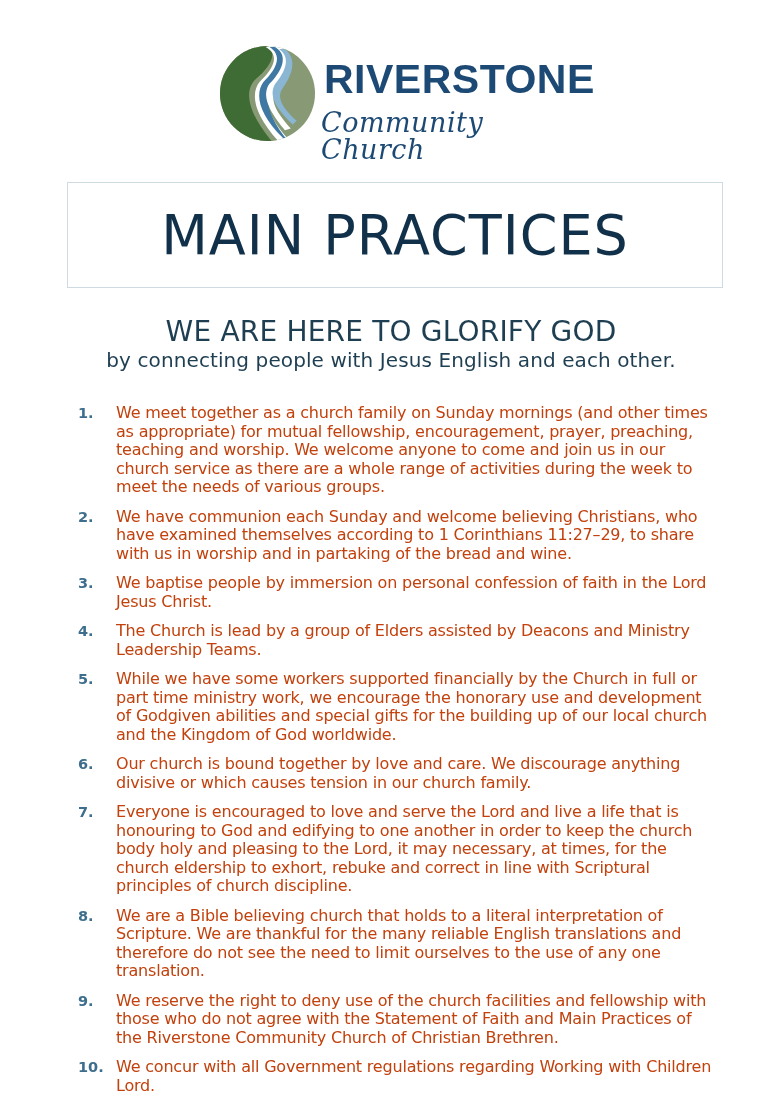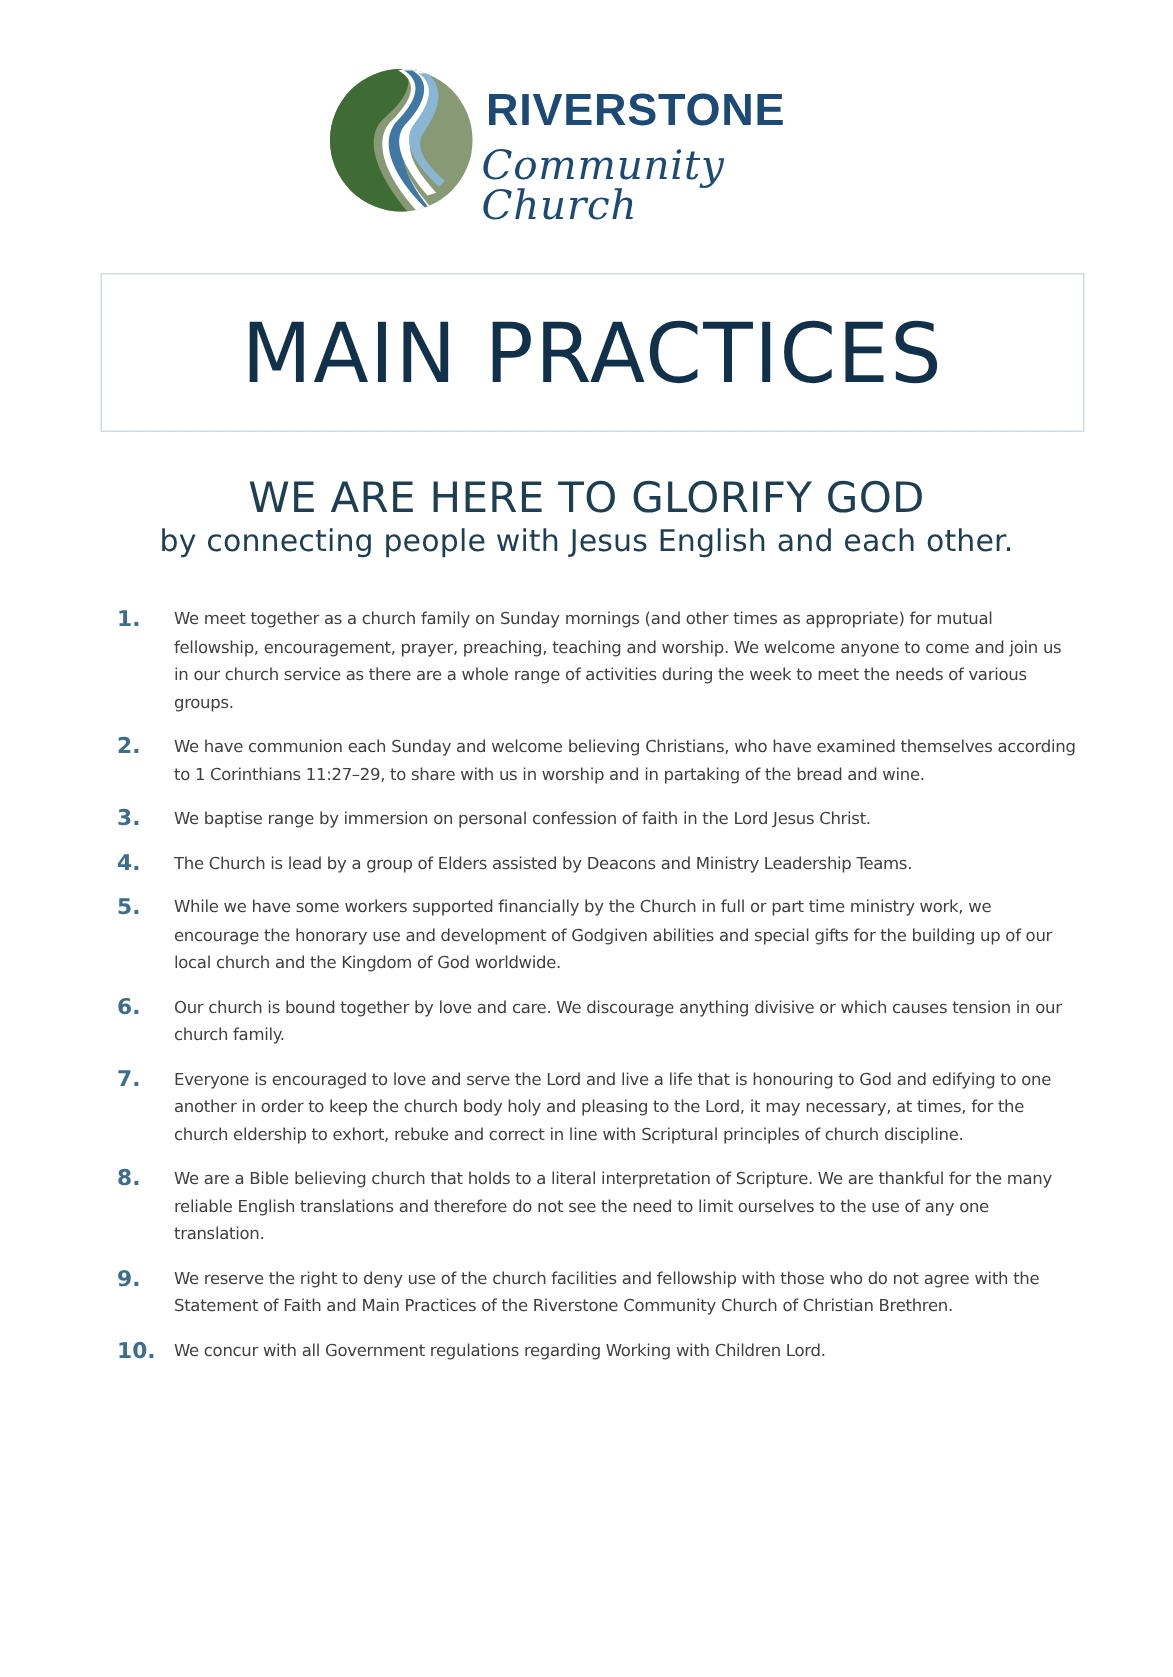--- a/index.html
+++ b/index.html
@@ -4,24 +4,24 @@
   <style>
     * { margin: 0; padding: 0; box-sizing: border-box; }
     html, body { width: 782px; height: 1118px; background: #ffffff; overflow: hidden; }
     body { position: relative; font-family: "DejaVu Sans", sans-serif; color: #1f2b33; }
 
     .logo { position: absolute; left: 219px; top: 45px; width: 350px; height: 100px; }
     .logo-mark { position: absolute; left: 0; top: 0; width: 97px; height: 97px; }
     .logo-name {
       position: absolute; left: 105px; top: 14px;
       font-family: "Liberation Sans", sans-serif; font-weight: bold;
-      font-size: 30px; letter-spacing: 0.5px; color: #1d4a75; line-height: 1;
+      font-size: 41px; letter-spacing: 0.5px; color: #1d4a75; line-height: 1;
     }
     .logo-sub {
-      position: absolute; left: 102px; top: 52px;
+      position: absolute; left: 102px; top: 64px;
       font-family: "DejaVu Serif", serif; font-style: italic;
       font-size: 27px; color: #1d4a75; line-height: 1; letter-spacing: 0.5px;
     }
 
     .title-box {
       position: absolute; left: 67px; top: 182px; width: 656px; height: 106px;
       border: 1.5px solid #cfdbe2;
       display: flex; align-items: center; justify-content: center;
     }
     .title {
@@ -31,21 +31,21 @@
       transform: scaleY(1.02);
     }
 
     .tagline { position: absolute; left: 0; top: 318px; width: 782px; text-align: center; color: #1e3e52; }
     .tagline .l1 { font-size: 28px; line-height: 28px; letter-spacing: 0.2px; }
     .tagline .l2 { font-size: 20px; line-height: 28px; letter-spacing: 0.1px; }
 
     .list { position: absolute; left: 78px; top: 404px; width: 640px; }
     .item { display: flex; margin-bottom: 11px; }
     .num { width: 38px; flex: 0 0 38px; font-weight: bold; color: #3d6e8d; font-size: 14.5px; line-height: 18.5px; }
-    .txt { flex: 1; font-size: 11px; line-height: 18.5px; color: #404040; letter-spacing: -0.2px; }
+    .txt { flex: 1; font-size: 16px; line-height: 18.5px; color: #c2410c; letter-spacing: -0.2px; }
   </style>
 </head>
 <body>
 
 <div class="logo">
   <svg class="logo-mark" viewBox="0 0 100 100">
     <defs>
         <clipPath id="c">
           <circle cx="50" cy="50" r="49"></circle>
         </clipPath>
@@ -76,21 +76,21 @@
   <div class="item">
       <span class="num">1.</span>
       <span class="txt">We meet together as a church family on Sunday mornings (and other times as appropriate) for mutual fellowship, encouragement, prayer, preaching, teaching and worship. We welcome anyone to come and join us in our church service as there are a whole range of activities during the week to meet the needs of various groups.</span>
     </div>
   <div class="item">
       <span class="num">2.</span>
       <span class="txt">We have communion each Sunday and welcome believing Christians, who have examined themselves according to 1 Corinthians 11:27–29, to share with us in worship and in partaking of the bread and wine.</span>
     </div>
   <div class="item">
       <span class="num">3.</span>
-      <span class="txt">We baptise range by immersion on personal confession of faith in the Lord Jesus Christ.</span>
+      <span class="txt">We baptise people by immersion on personal confession of faith in the Lord Jesus Christ.</span>
     </div>
   <div class="item">
       <span class="num">4.</span>
       <span class="txt">The Church is lead by a group of Elders assisted by Deacons and Ministry Leadership Teams.</span>
     </div>
   <div class="item">
       <span class="num">5.</span>
       <span class="txt">While we have some workers supported financially by the Church in full or part time ministry work, we encourage the honorary use and development of Godgiven abilities and special gifts for the building up of our local church and the Kingdom of God worldwide.</span>
     </div>
   <div class="item">

